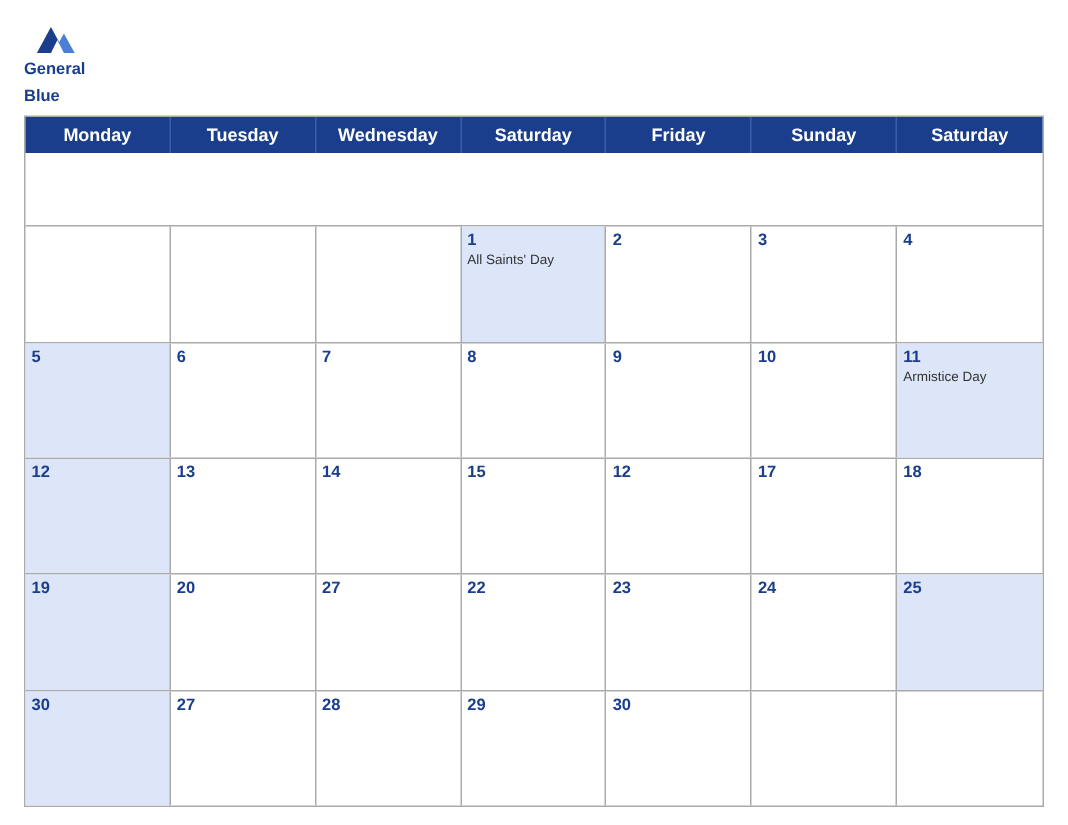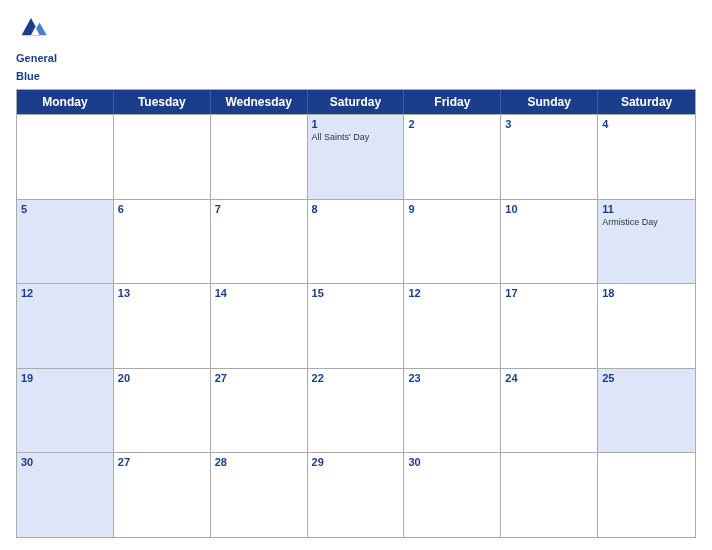--- a/index.html
+++ b/index.html
@@ -19,22 +19,21 @@
     }
     .header {
       display: flex;
       align-items: center;
       justify-content: space-between;
       margin-bottom: 6px;
     }
     .logo {
       display: flex;
       flex-direction: column;
-      align-items: center;
-      gap: 12px;
+      align-items: flex-end;
     }
     .logo-blue { color: #1a3e8c; font-weight: bold; }
     .logo-icon {
       width: 36px;
       height: 28px;
     }
     .month-title {
       font-size: 28px;
       font-weight: bold;
       color: #1a3e8c;
@@ -45,20 +44,21 @@
       font-size: 13px;
       color: #333;
       text-align: right;
       min-width: 70px;
     }
     .calendar {
       flex: 1;
       border: 1px solid #aaa;
       display: flex;
       flex-direction: column;
+      gap: 48px;
     }
     .cal-header-row {
       display: grid;
       grid-template-columns: repeat(7, 1fr);
       background: #1a3e8c;
     }
     .cal-header-cell {
       color: #fff;
       font-size: 12px;
       font-weight: bold;

